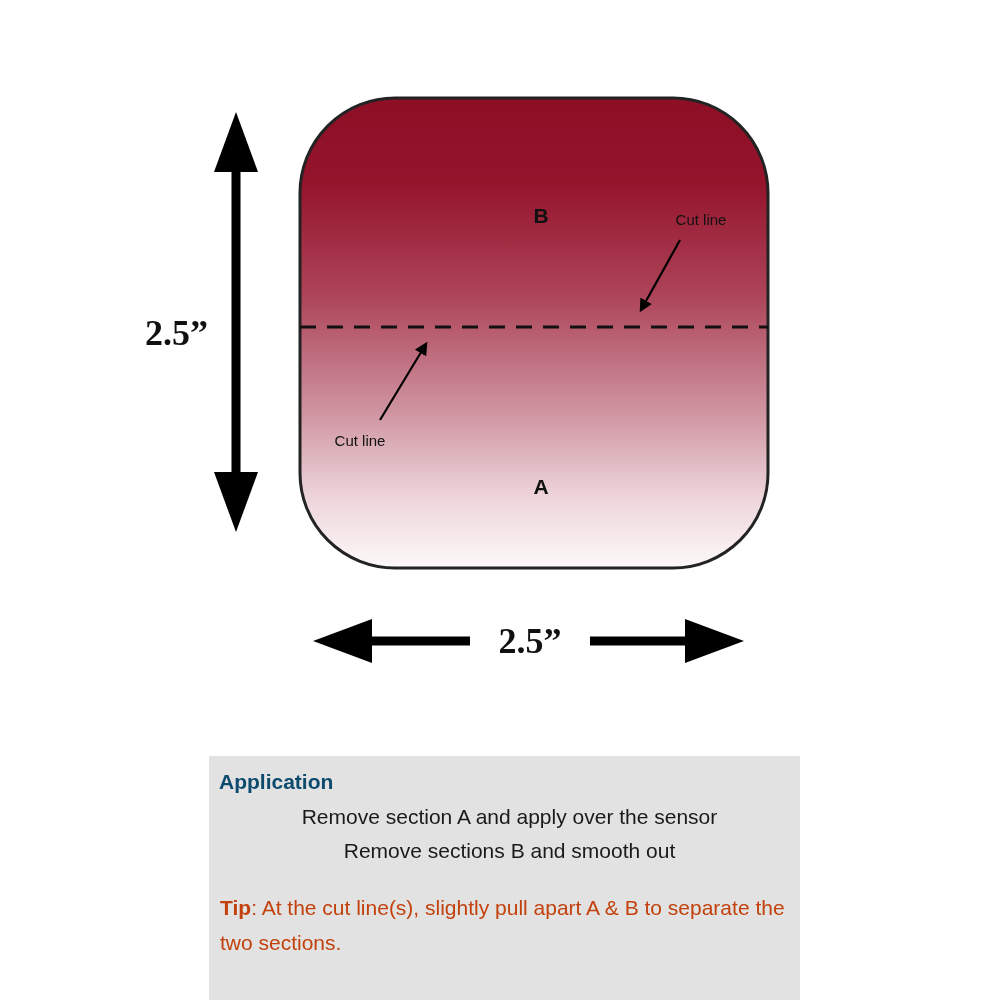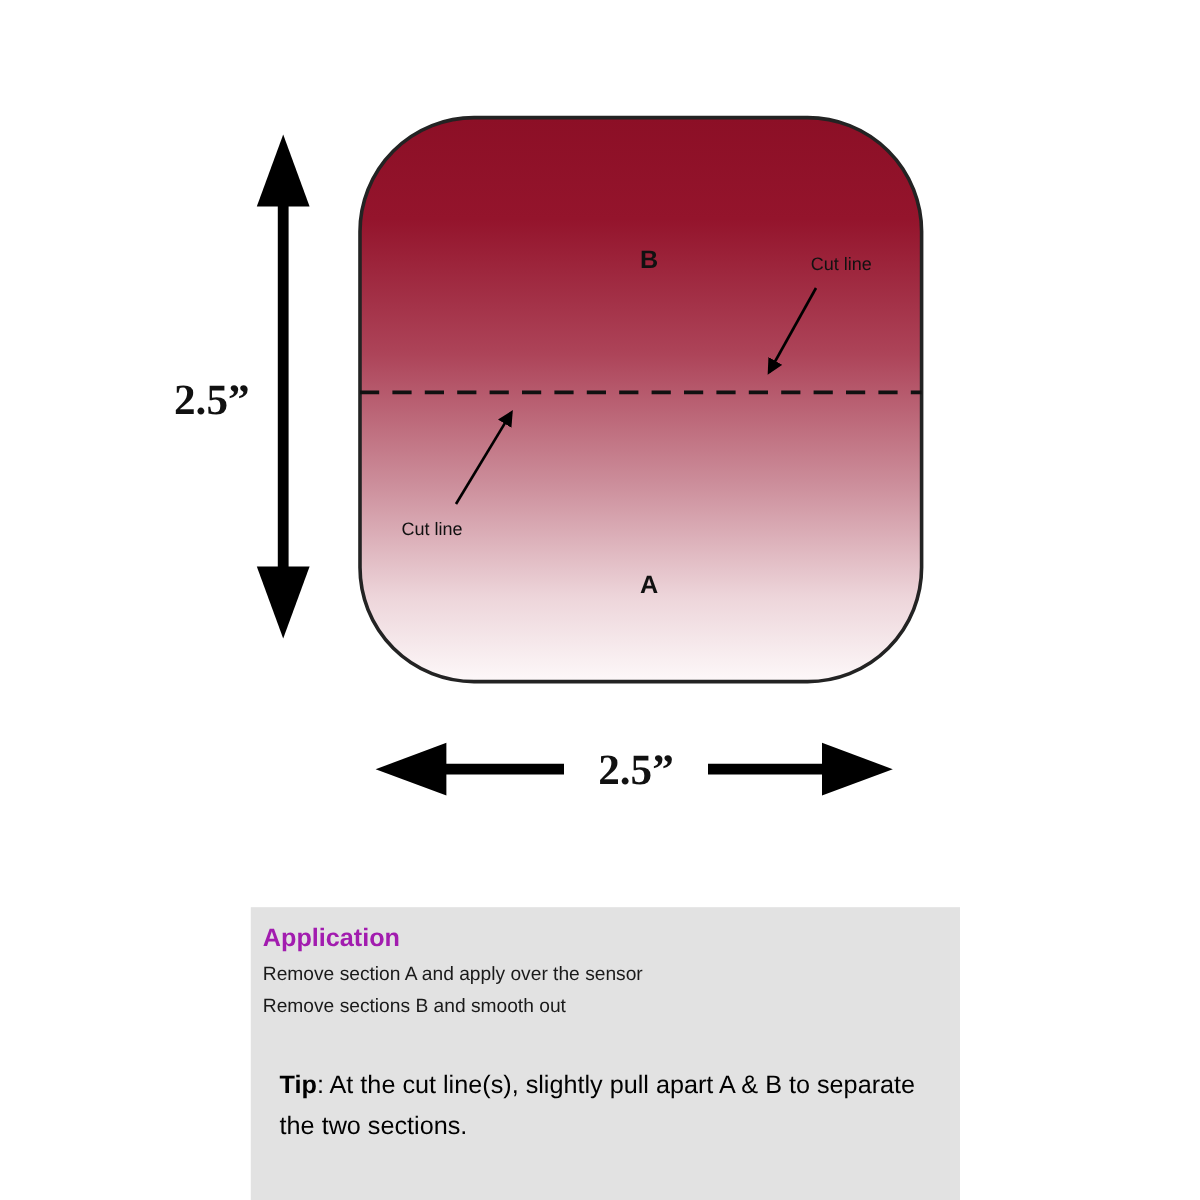--- a/index.html
+++ b/index.html
@@ -52,42 +52,43 @@
     width: 591px;
     height: 244px;
     background: #e2e2e2;
     box-sizing: border-box;
     padding: 15px 0 0 10px;
   }
   .app-title {
     font-family: "Liberation Sans", sans-serif;
     font-size: 21px;
     font-weight: 700;
-    color: #a21caf;
+    color: #0c4a6e;
     line-height: 1.0;
     margin: 0 0 8px 0;
   }
   .app-line {
     font-family: "Liberation Sans", sans-serif;
-    font-size: 16px;
+    font-size: 21px;
     font-weight: 400;
     color: #1a1a1a;
     line-height: 1.63;
     margin: 0;
     white-space: nowrap;
+    text-align: center;
   }
   .app-gap {
     height: 22px;
   }
   .tip-line {
     font-family: "Liberation Sans", sans-serif;
     font-size: 21px;
-    color: #000000;
+    color: #c2410c;
     line-height: 1.63;
-    margin: 14px;
+    margin: 1px;
   }
   .tip-strong {
     font-weight: 700;
   }
 </style>
 </head>
 <body>
 
 <div id="diagram-root">
 

